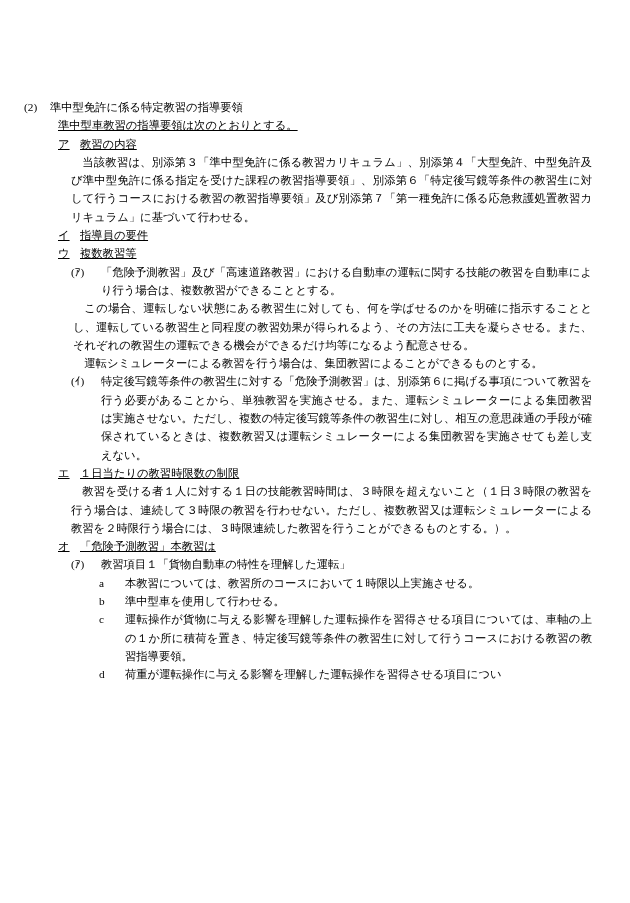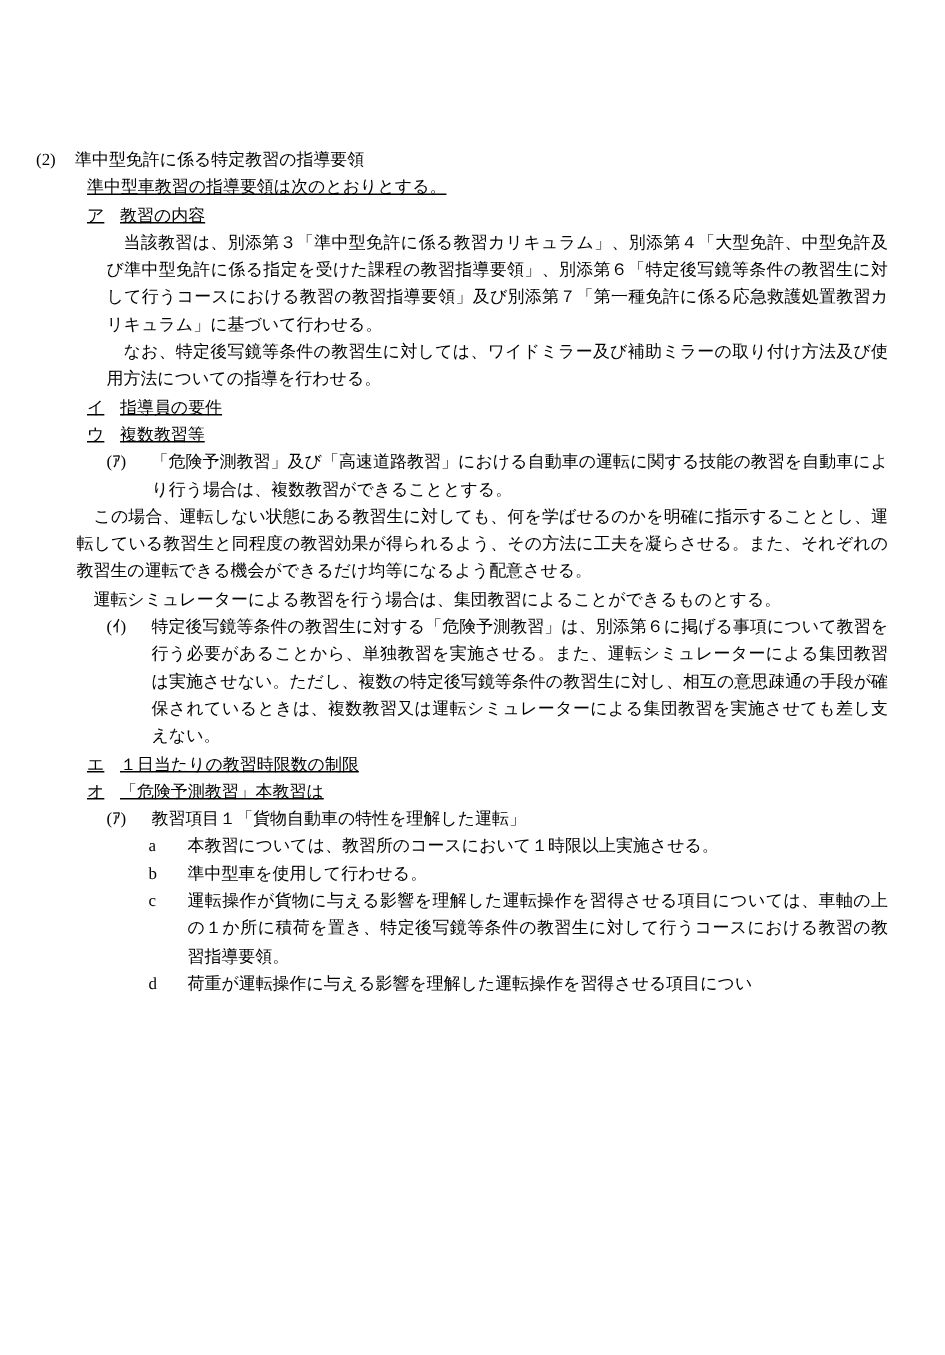--- a/index.html
+++ b/index.html
@@ -21,21 +21,21 @@
     width: 630px;
     height: 903px;
     box-sizing: border-box;
     padding: 98px 38px 20px 24px;
   }
 
   
   .lvl0 { margin-left: 0px; }
   .lvl1 { margin-left: 34px; text-decoration: underline; }
   .lvl2 { margin-left: 47px; font-family: Liberation Serif, serif; }
-  .lvl3 { margin-left: 27px; }
+  .lvl3 { margin-left: 49px; }
   .lvl4 { margin-left: 75px; }
 
   .row {
     display: flex;
     align-items: flex-start;
   }
   .marker {
     flex: 0 0 auto;
     white-space: pre;
   }
@@ -65,23 +65,20 @@
     <span class="text">準中型車教習の指導要領は次のとおりとする。</span>
   </div>
 
   <div class="row lvl1">
     <span class="marker m-kana">ア</span>
     <span class="text">教習の内容</span>
   </div>
   <div class="row lvl2">
     <span class="text indent-first">当該教習は、別添第３「準中型免許に係る教習カリキュラム」、別添第４「大型免許、中型免許及び準中型免許に係る指定を受けた課程の教習指導要領」、別添第６「特定後写鏡等条件の教習生に対して行うコースにおける教習の教習指導要領」及び別添第７「第一種免許に係る応急救護処置教習カリキュラム」に基づいて行わせる。</span>
   </div>
-  <div class="row lvl2">
-    <span class="text indent-first">なお、特定後写鏡等条件の教習生に対しては、ワイドミラー及び補助ミラーの取り付け方法及び使用方法についての指導を行わせる。</span>
-  </div>
 
   <div class="row lvl1">
     <span class="marker m-kana">イ</span>
     <span class="text">指導員の要件</span>
   </div>
 
   <div class="row lvl1">
     <span class="marker m-kana">ウ</span>
     <span class="text">複数教習等</span>
   </div>
@@ -98,20 +95,23 @@
   </div>
 
   <div class="row lvl2">
     <span class="marker m-sub">(ｲ)</span>
     <span class="text">特定後写鏡等条件の教習生に対する「危険予測教習」は、別添第６に掲げる事項について教習を行う必要があることから、単独教習を実施させる。また、運転シミュレーターによる集団教習は実施させない。ただし、複数の特定後写鏡等条件の教習生に対し、相互の意思疎通の手段が確保されているときは、複数教習又は運転シミュレーターによる集団教習を実施させても差し支えない。</span>
   </div>
 
   <div class="row lvl1">
     <span class="marker m-kana">エ</span>
     <span class="text">１日当たりの教習時限数の制限</span>
+  </div>
+  <div class="row lvl2">
+    <span class="text indent-first">教習を受ける者１人に対する１日の技能教習時間は、３時限を超えないこと（１日３時限の教習を行う場合は、連続して３時限の教習を行わせない。ただし、複数教習又は運転シミュレーターによる教習を２時限行う場合には、３時限連続した教習を行うことができるものとする。）。</span>
   </div>
 
   <div class="row lvl1">
     <span class="marker m-kana">オ</span>
     <span class="text">「危険予測教習」本教習は</span>
   </div>
 
   <div class="row lvl2">
     <span class="marker m-sub">(ｱ)</span>
     <span class="text">教習項目１「貨物自動車の特性を理解した運転」</span>

